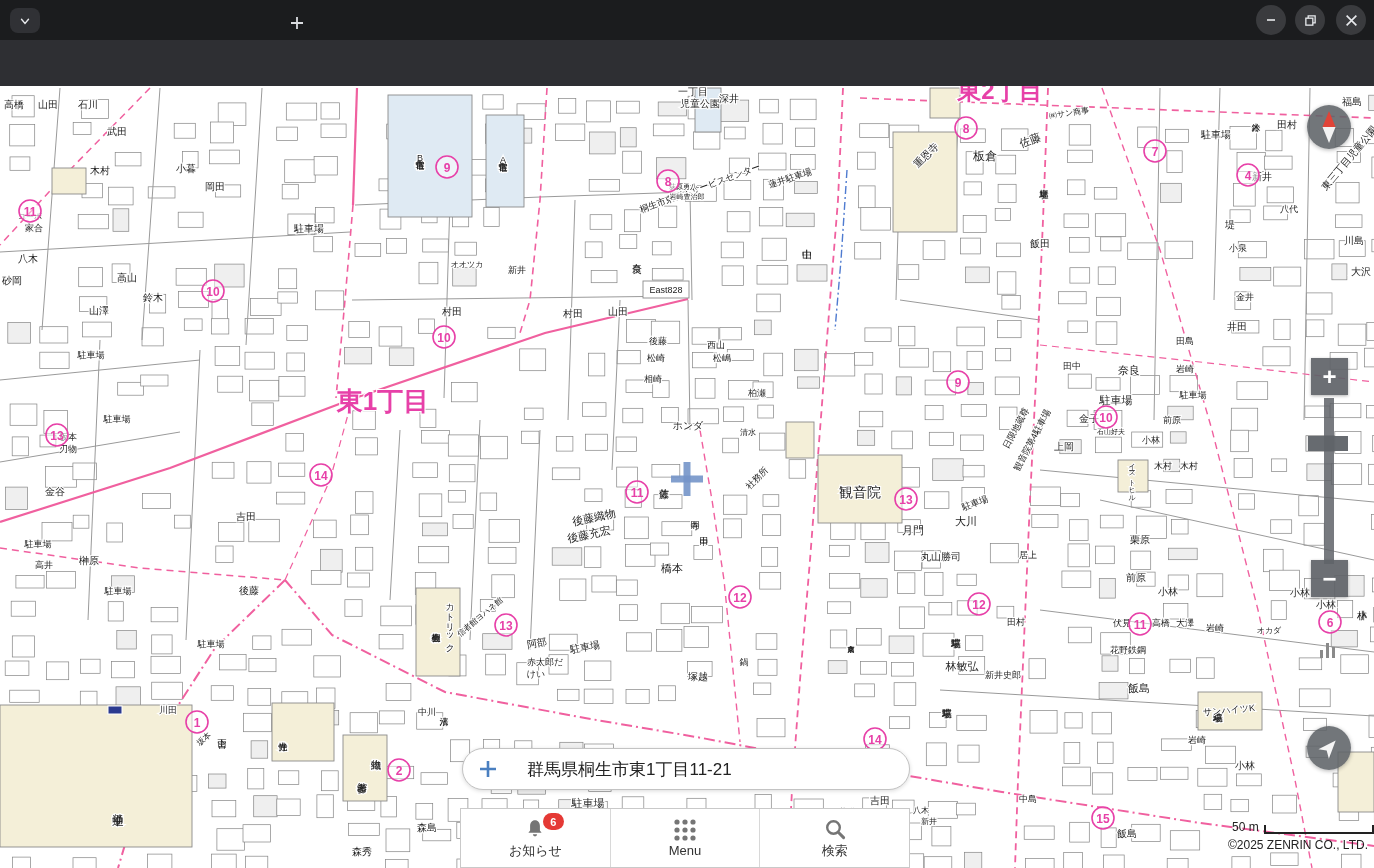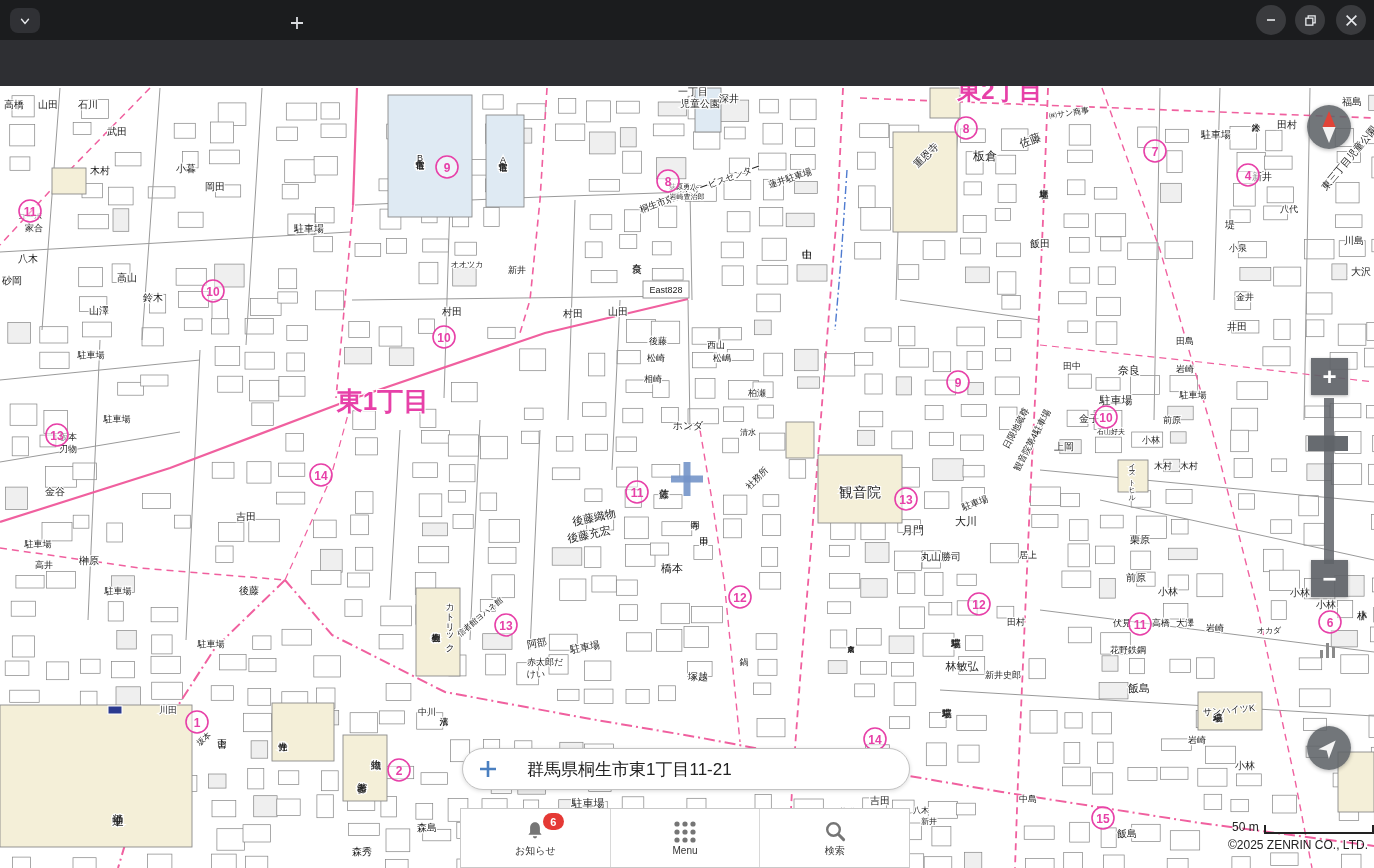--- a/index.html
+++ b/index.html
@@ -38,21 +38,21 @@
   .handle{width:40px;height:15px;background:rgba(95,99,104,0.95);}
   .scale-label,.copyright{font-size:12px;color:#222;}
   .scalebar{width:106px;height:7px;border-left:2px solid #222;border-right:2px solid #222;border-bottom:2px solid #222;}
   .search-pill{position:absolute;left:462px;top:662px;width:448px;height:42px;background:#fff;border:1px solid #c3c3c3;
     border-radius:22px;display:flex;align-items:center;padding:0 16px;box-sizing:border-box;box-shadow:0 1px 4px rgba(0,0,0,.15);gap:20px;}
   .search-pill .addr{font-size:17px;color:#222;margin-left:10px;white-space:nowrap;}
   .bottombar{position:absolute;left:460px;top:722px;width:450px;height:60px;background:#fff;display:flex;
     border:1px solid #c9c9c9;box-sizing:border-box;}
   .bcell{flex:1;display:flex;flex-direction:column;align-items:center;justify-content:center;border-right:1px solid #d8d8d8;position:relative;}
   .bcell:last-child{border-right:none;}
-  .bcell .lbl{font-size:10px;color:#333;margin-top:1px;}
+  .bcell .lbl{font-size:13px;color:#333;margin-top:1px;}
   .badge{position:absolute;left:55%;top:4px;min-width:17px;height:17px;border-radius:9px;background:#e53935;color:#fff;
     font-size:11px;font-weight:bold;display:flex;align-items:center;justify-content:center;padding:0 2px;}
   .bars i{display:inline-block;width:3px;background:#8a8a8a;margin-right:3px;vertical-align:bottom;}
 </style>
 </head>
 <body>
 
 <div class="titlebar">
   <div class="tab-chevron">
     <svg width="14" height="14" viewBox="0 0 24 24">

